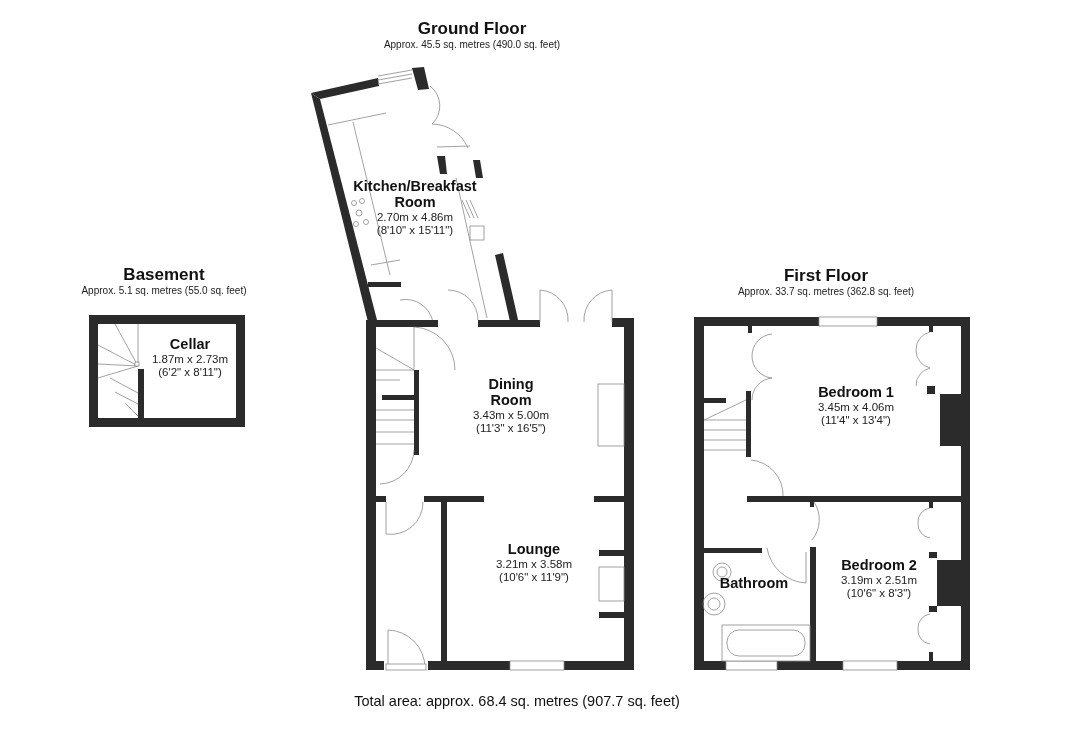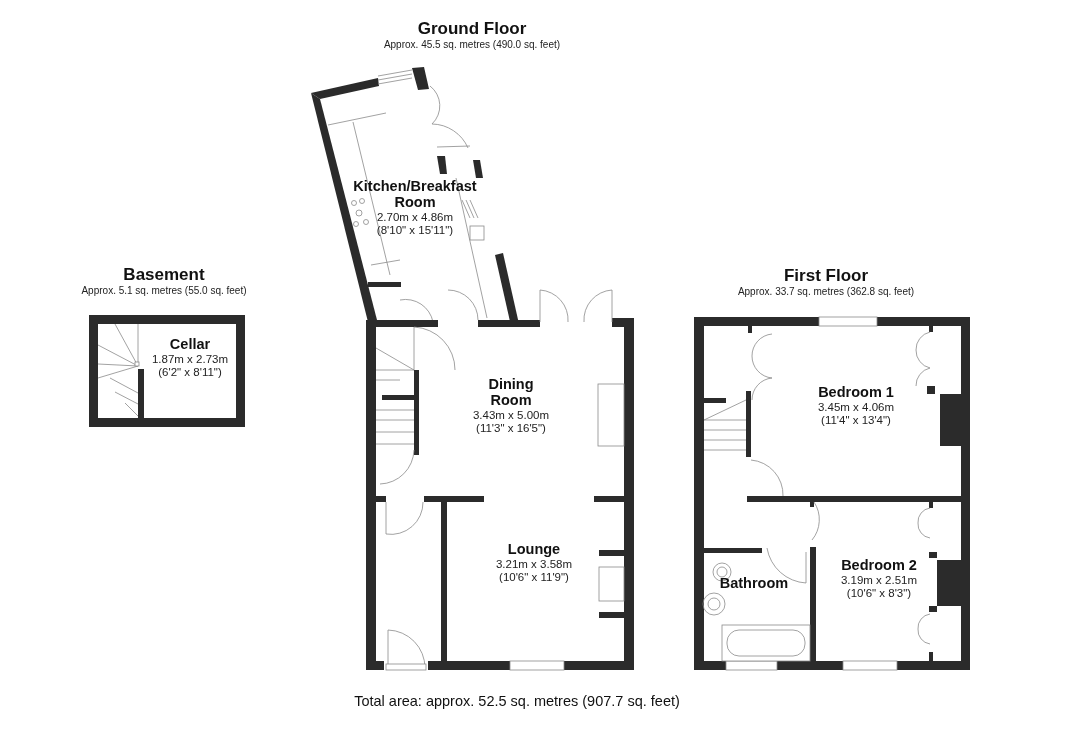--- a/index.html
+++ b/index.html
@@ -216,13 +216,13 @@
     <text class="dim" x="856" y="424">(11'4" x 13'4")</text>
 
     <text class="room" x="879" y="570">Bedroom 2</text>
     <text class="dim" x="879" y="584">3.19m x 2.51m</text>
     <text class="dim" x="879" y="597">(10'6" x 8'3")</text>
 
     <text class="room" x="754" y="588">Bathroom</text>
   </g>
 </svg>
 
-<div class="total">Total area: approx. 52.5 sq. metres (907.7 sq. feet)</div>
+<div class="total">Total area: approx. 68.4 sq. metres (907.7 sq. feet)</div>
 
 </body></html>

